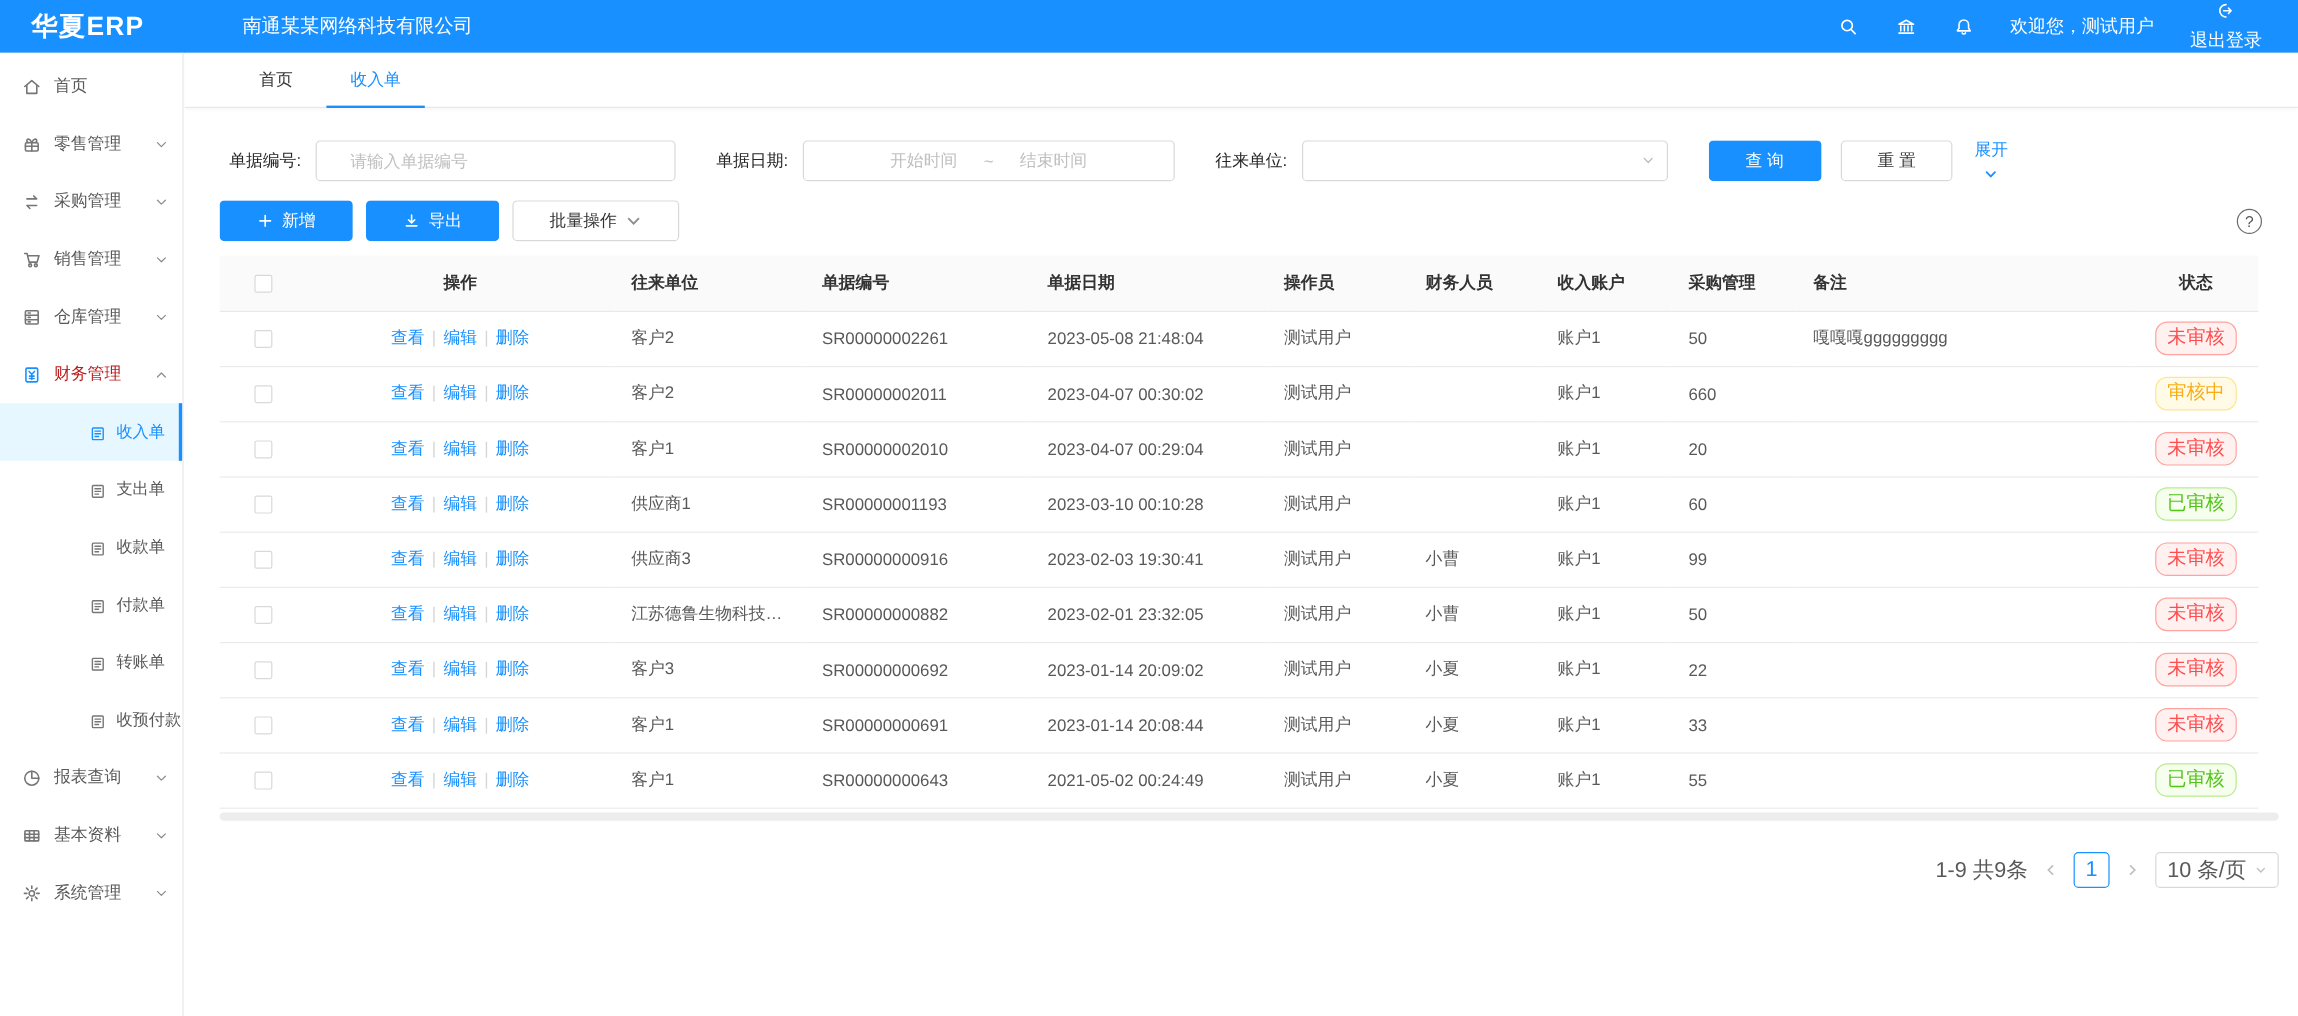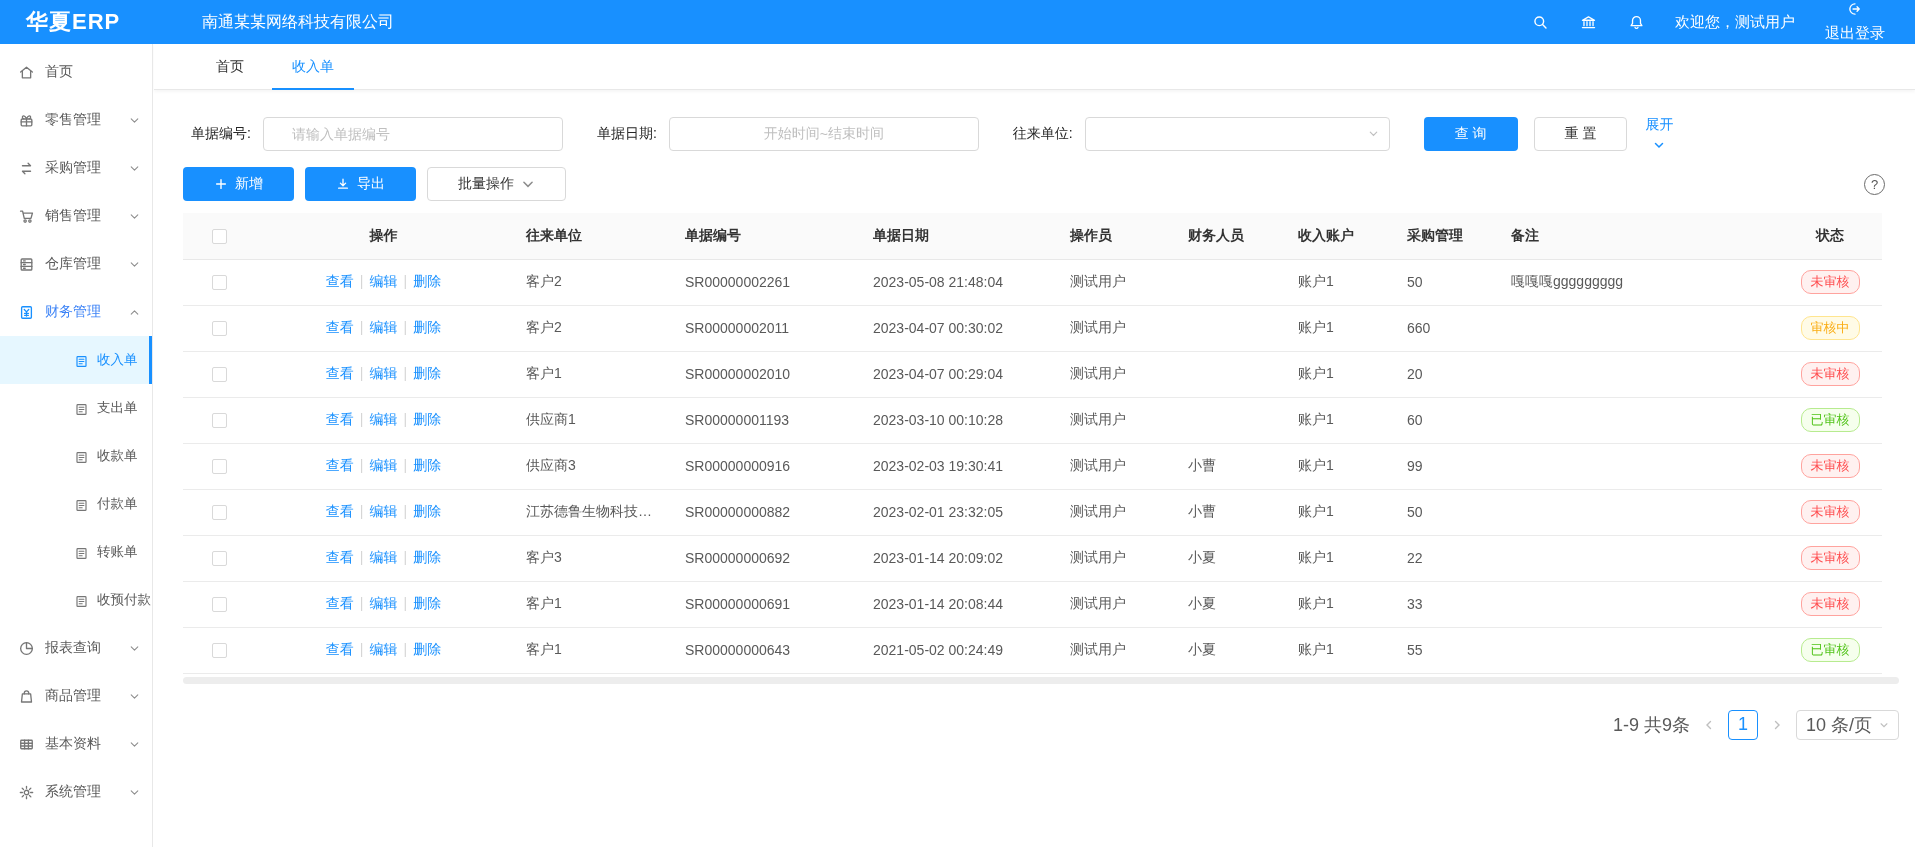--- a/index.html
+++ b/index.html
@@ -22,21 +22,21 @@
   .sidebar { position:absolute; left:0; top:44px; bottom:0; width:153px; background:#fff;
     border-right:1px solid #e8e8e8; padding-top:4px; overflow:hidden; }
   .side-item { height:48px; display:flex; align-items:center; padding:0 12px 0 18px;
     font-size:14px; color:#595959; cursor:pointer; position:relative; white-space:nowrap; }
   .side-item .icon { width:17px; height:17px; margin-right:10px; display:inline-flex; color:#767676; flex:none; }
   .side-item .icon svg { width:17px; height:17px; }
   .side-item .lbl { flex:none; }
   .side-item .chev { margin-left:auto; color:#8c8c8c; display:inline-flex; }
   .side-item .chev svg { width:11px; height:11px; }
   .side-item .chev.up svg { transform:rotate(180deg); }
-  .side-item.active { color:#3b82f6; }
+  .side-item.active { color:#b91c1c; }
   .side-item.active .icon { color:#1890ff; }
   .side-item.sub { padding-left:74px; font-size:13.5px; }
   .side-item.sub .icon { width:15px; height:15px; margin-right:8px; }
   .side-item.selected { background:#e6f7ff; color:#1890ff; }
   .side-item.selected .icon { color:#1890ff; }
   .side-item.selected::after { content:""; position:absolute; right:0; top:0; bottom:0; width:3px; background:#1890ff; }
 
   
   .main { margin-left:154px; }
   .tabbar { height:46px; display:flex; align-items:center; padding-left:42px;
@@ -46,21 +46,21 @@
 
   .content { padding:0 16px 0 29px; }
 
   
   .filter-row { margin-top:26px; display:flex; align-items:center; font-size:14px; color:#262626; padding-left:8px; }
   .f-label { margin-right:12px; white-space:nowrap; }
   .txt-input { width:300px; height:34px; border:1px solid #d9d9d9; border-radius:4px; padding:0 28px;
     font-size:14px; color:#333; outline:none; font-family:inherit; }
   .txt-input::placeholder { color:#bfbfbf; }
   .date-box { width:310px; height:34px; border:1px solid #d9d9d9; border-radius:4px; display:flex;
-    align-items:center; justify-content:center; color:#bfbfbf; font-size:14px; cursor:pointer; }
+    align-items:center; justify-content:center; gap:22px; color:#bfbfbf; font-size:14px; cursor:pointer; }
   .select-box { width:305px; height:34px; border:1px solid #d9d9d9; border-radius:4px; display:flex;
     align-items:center; padding:0 10px; color:#bfbfbf; cursor:pointer; }
   .select-box .sel-chev { margin-left:auto; display:inline-flex; color:#bfbfbf; }
   .sel-chev svg, .dd-chev svg { width:11px; height:11px; }
   .ml34 { margin-left:34px; } .ml16 { margin-left:16px; } .ml18 { margin-left:18px;flex-direction:column; }
   .btn { height:34px; border-radius:4px; font-size:14px; padding:0 30px; display:inline-flex;
     align-items:center; gap:7px; border:1px solid transparent; cursor:pointer; font-family:inherit; white-space:nowrap; }
   .btn svg { width:14px; height:14px; }
   .btn-primary { background:#1890ff; color:#fff; }
   .btn-default { background:#fff; border-color:#d9d9d9; color:#333; }
@@ -76,21 +76,21 @@
   table { margin-top:12px; border-collapse:collapse; table-layout:fixed; width:1699px; }
   thead th { background:#fafafa; height:46px; font-size:14px; font-weight:bold; color:#333;
     text-align:left; padding:0 14px; border-bottom:1px solid #e8e8e8; }
   tbody td { height:46px; font-size:14px; color:#595959; padding:0 14px; border-bottom:1px solid #ebebeb;
     background:#fff; overflow:hidden; white-space:nowrap; text-overflow:ellipsis; }
   th.c-center, td.c-center { text-align:center; padding:0 4px; }
   .cb { display:inline-block; width:15px; height:15px; border:1px solid #d9d9d9; border-radius:2px;
     background:#fff; vertical-align:middle; cursor:pointer; }
   .lnk { color:#1890ff; text-decoration:none; cursor:pointer; }
   .sep { color:#d6d6d6; margin:0 6px; }
-  .badge { display:inline-block; padding:3px 9px; font-size:13px; border-radius:10px; line-height:1.25; white-space:nowrap; }
+  .badge { display:inline-block; padding:3px 9px; font-size:16px; border-radius:10px; line-height:1.25; white-space:nowrap;font-family:Liberation Mono, monospace; }
   .badge.danger  { color:#ff4d4f; background:#fff1f0; border:1px solid #ffa39e; }
   .badge.warning { color:#faad14; background:#fffbe6; border:1px solid #ffe58f; }
   .badge.success { color:#52c41a; background:#f6ffed; border:1px solid #b7eb8f; }
 
   .hscroll { height:7px; background:#ededed; border-radius:4px; margin-top:3px; }
 
   
   .pagination { margin-top:26px; display:flex; justify-content:flex-end; align-items:center;
     gap:13px; font-size:18px; color:#595959; }
   .pg-arrow { color:#bfbfbf; display:inline-flex; cursor:pointer; }
@@ -287,34 +287,20 @@
           <span class="lbl">报表查询</span>
           <span class="chev ">
             <svg viewBox="0 0 16 16" fill="none" stroke="currentColor" stroke-width="1.5" stroke-linecap="round" stroke-linejoin="round">
               <path d="M3.2 5.6L8 10.4l4.8-4.8"></path>
             </svg>
           </span>
         </div>
         <div class="side-item">
           <span class="icon">
             <svg viewBox="0 0 16 16" fill="none" stroke="currentColor" stroke-width="1.25" stroke-linecap="round" stroke-linejoin="round">
-              <path d="M4.1 5.6h7.8l.8 7.6H3.3Z"></path>
-              <path d="M5.9 5.6v-.8a2.1 2.1 0 0 1 4.2 0v.8"></path>
-            </svg>
-          </span>
-          <span class="lbl">商品管理</span>
-          <span class="chev ">
-            <svg viewBox="0 0 16 16" fill="none" stroke="currentColor" stroke-width="1.5" stroke-linecap="round" stroke-linejoin="round">
-              <path d="M3.2 5.6L8 10.4l4.8-4.8"></path>
-            </svg>
-          </span>
-        </div>
-        <div class="side-item">
-          <span class="icon">
-            <svg viewBox="0 0 16 16" fill="none" stroke="currentColor" stroke-width="1.25" stroke-linecap="round" stroke-linejoin="round">
               <rect x="2.6" y="4" width="10.8" height="8" rx="0.6"></rect>
               <path d="M2.6 6.8h10.8M2.6 9.4h10.8M6.2 4v8M9.8 4v8"></path>
             </svg>
           </span>
           <span class="lbl">基本资料</span>
           <span class="chev ">
             <svg viewBox="0 0 16 16" fill="none" stroke="currentColor" stroke-width="1.5" stroke-linecap="round" stroke-linejoin="round">
               <path d="M3.2 5.6L8 10.4l4.8-4.8"></path>
             </svg>
           </span>

